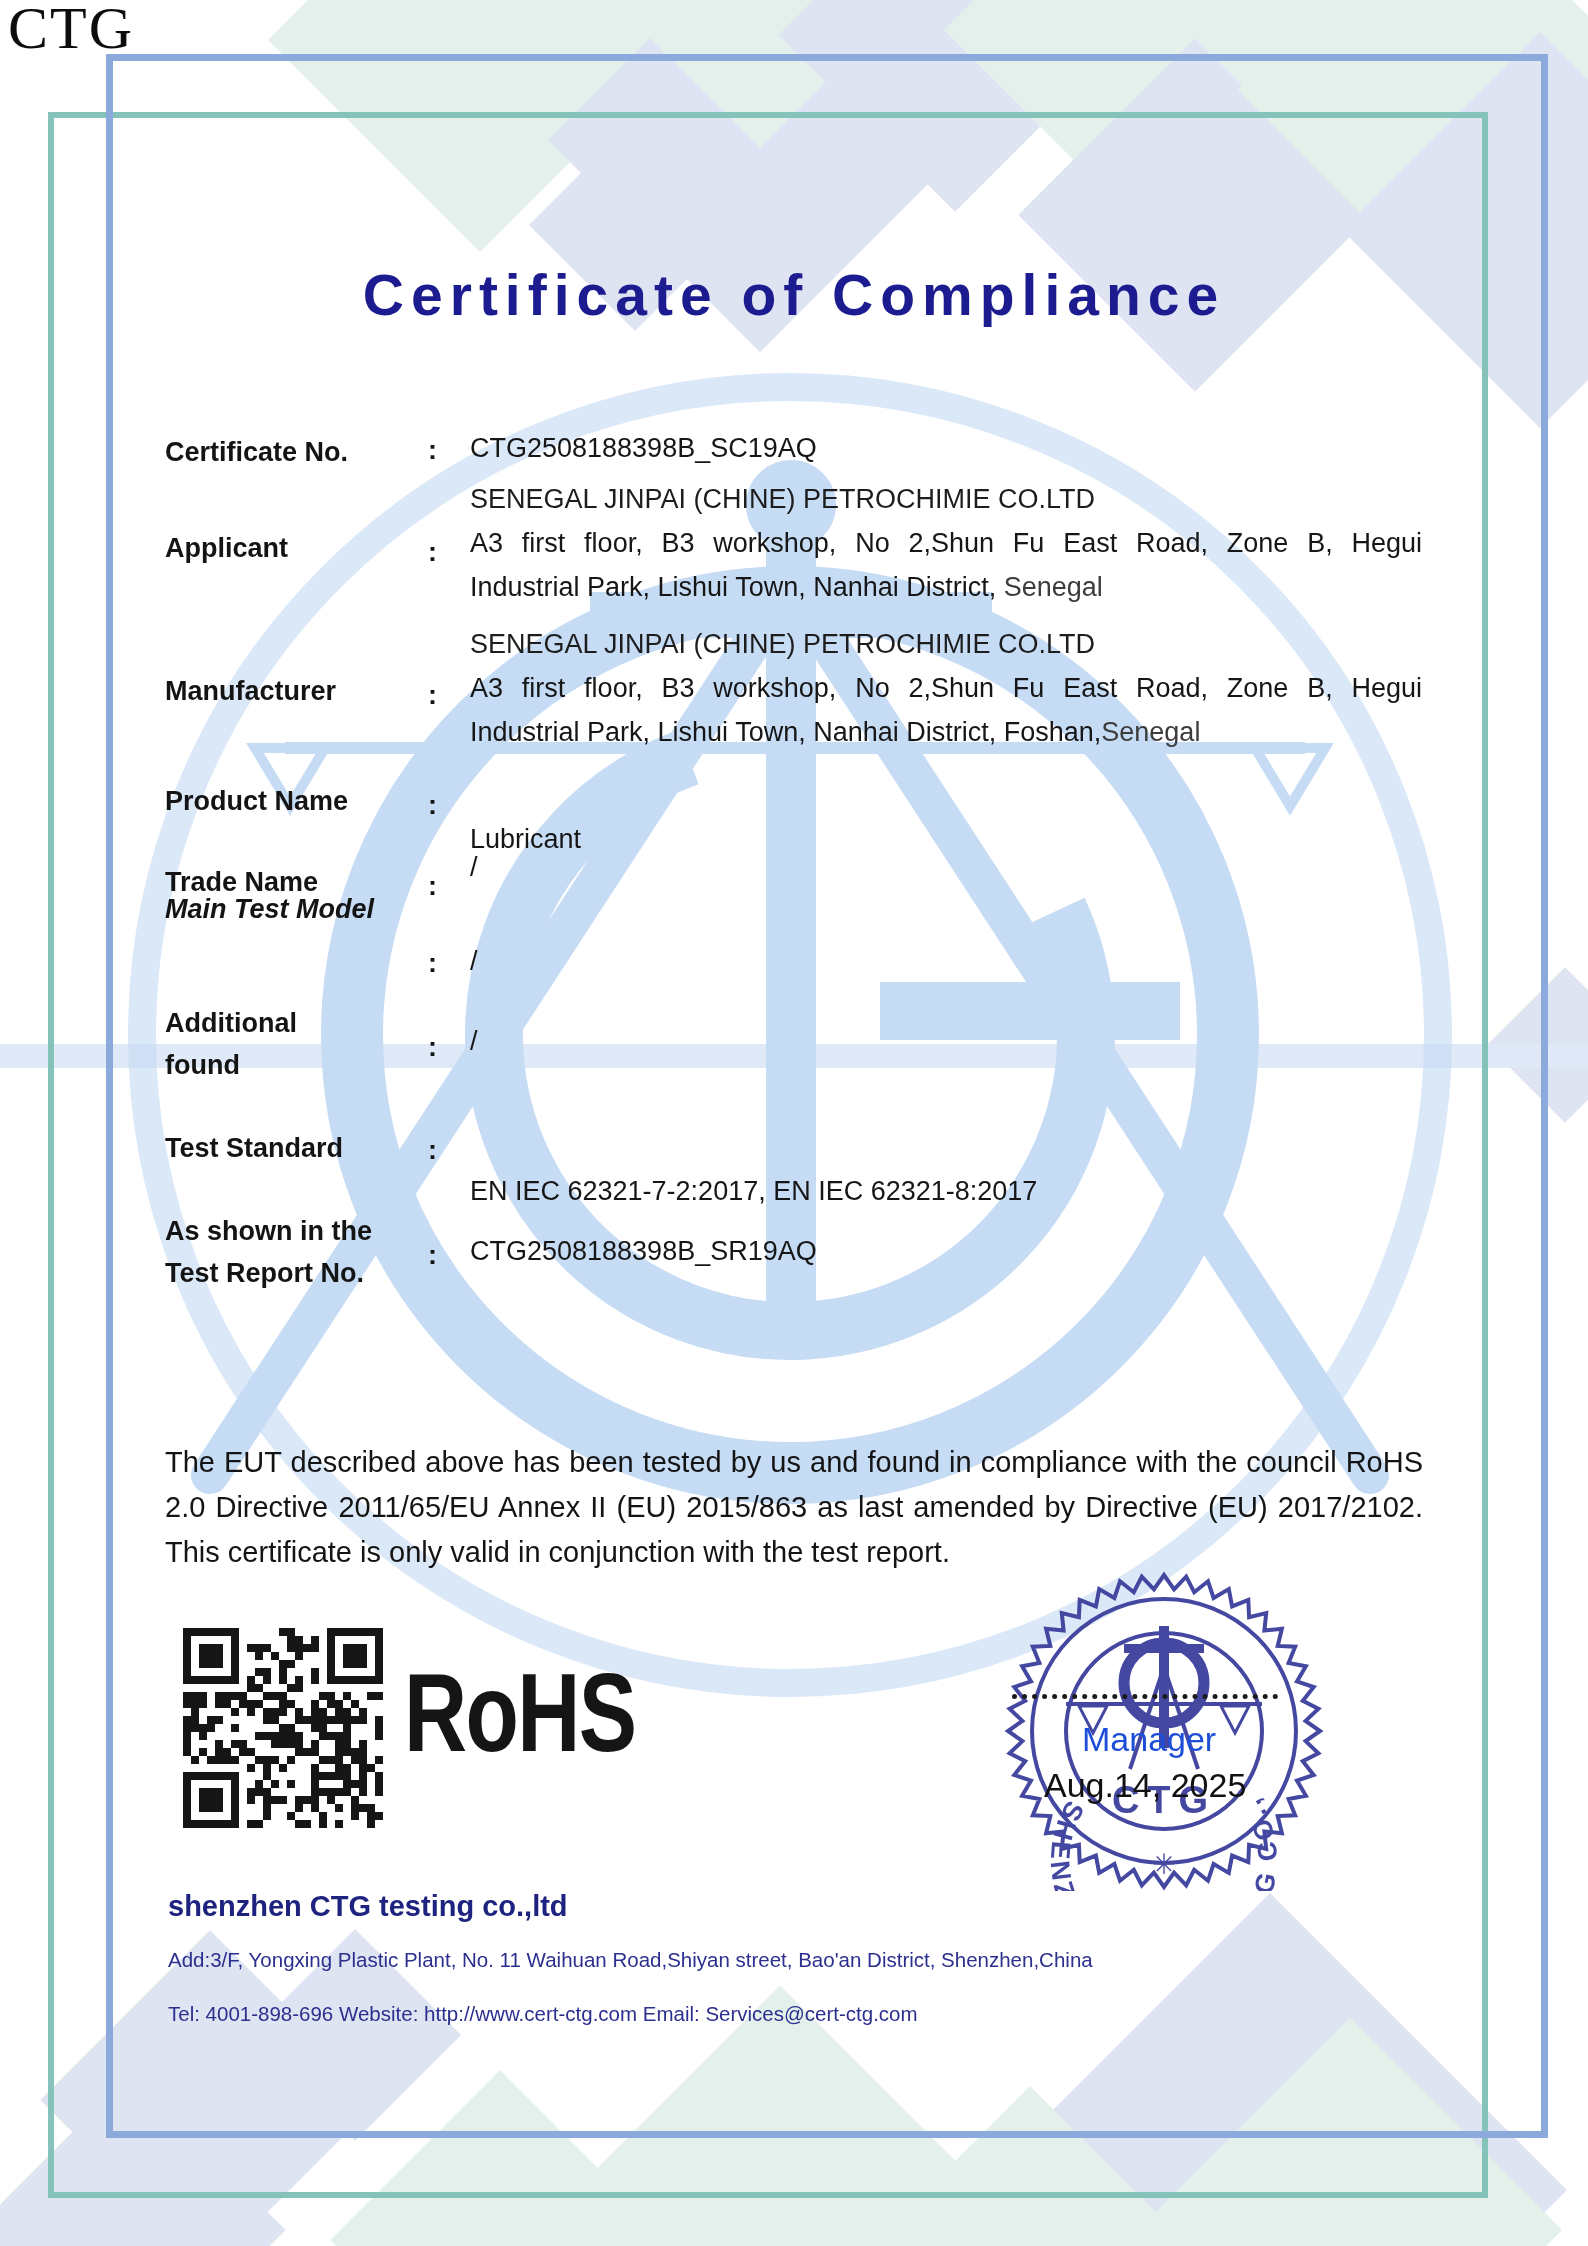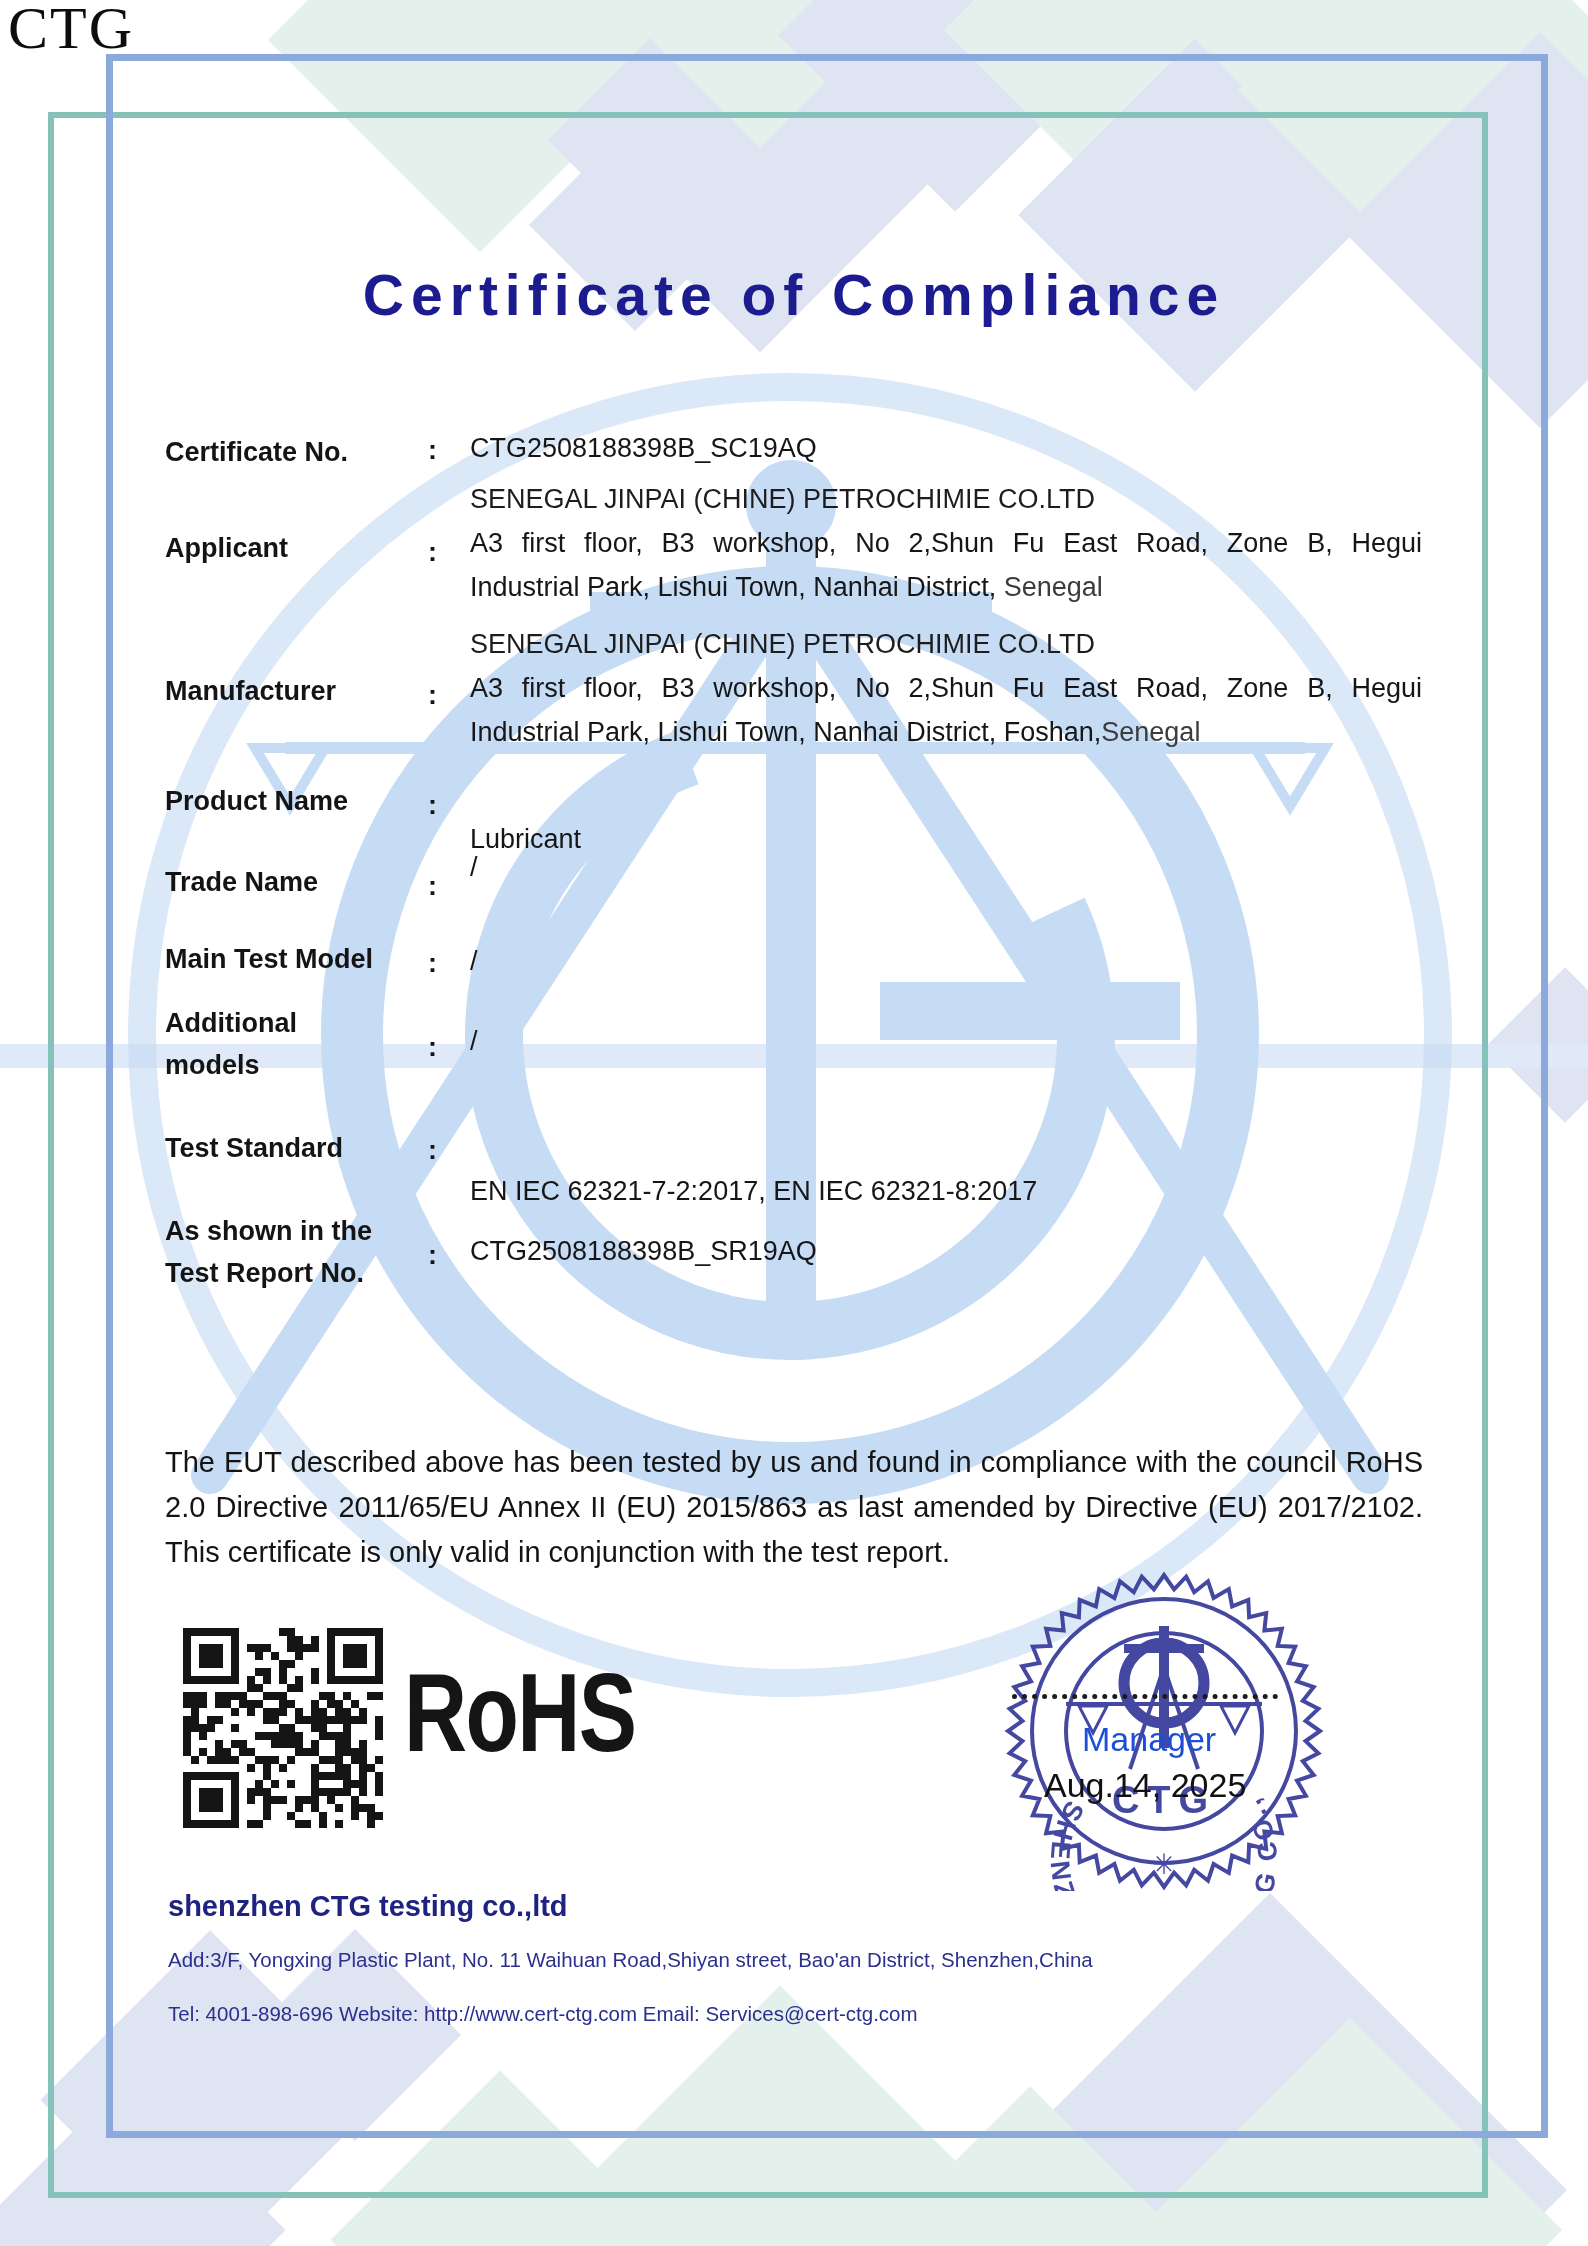--- a/index.html
+++ b/index.html
@@ -51,21 +51,21 @@
   .addr.just{text-align:justify;text-align-last:justify;white-space:nowrap;}
   .region{color:#3c3c3c;font-weight:400;}
 
   .y-cert-l{top:437px;} .y-cert-c{top:435px;} .y-cert-v{top:433px;}
   .y-app-co{top:484px;}
   .y-app-l{top:533px;} .y-app-c{top:537px;} .y-app-a1{top:528px;} .y-app-a2{top:572px;}
   .y-man-co{top:629px;}
   .y-man-l{top:676px;} .y-man-c{top:680px;} .y-man-a1{top:673px;} .y-man-a2{top:717px;}
   .y-prod-l{top:786px;} .y-prod-c{top:790px;} .y-prod-v{top:776px;margin-top:48px;}
   .y-trade-l{top:867px;} .y-trade-c{top:871px;} .y-trade-v{top:852px;}
-  .y-model-l{top:944px;} .y-model-c{top:948px;} .y-model-v{top:946px;}
+  .y-model-l{top:894px;font-style:italic;} .y-model-c{top:948px;} .y-model-v{top:946px;}
   .y-add-l1{top:1008px;} .y-add-l2{top:1050px;} .y-add-c{top:1032px;} .y-add-v{top:1026px;}
   .y-ts-1{top:1086px;} .y-ts-2{top:1131px;} .y-ts-3{top:1176px;} .y-ts-l{top:1133px;} .y-ts-c{top:1135px;}
   .y-rep-l1{top:1216px;} .y-rep-l2{top:1258px;} .y-rep-c{top:1240px;} .y-rep-v{top:1236px;}
 
   .statement{position:absolute;left:165px;top:1440px;width:1258px;font-size:29px;line-height:45px;
              color:#141414;text-align:justify;z-index:6;}
 
   #qr-svg{position:absolute;left:183px;top:1628px;z-index:6;}
   .rohs{position:absolute;left:404px;top:1648px;font-size:112px;font-weight:700;color:#151515;
         letter-spacing:-2px;transform:scaleX(.78);transform-origin:left top;z-index:6;white-space:nowrap;}
@@ -152,21 +152,21 @@
 
   <div class="lbl y-trade-l">Trade Name</div>
   <div class="cln y-trade-c">:</div>
   <div class="val y-trade-v">/</div>
 
   <div class="lbl y-model-l">Main Test Model</div>
   <div class="cln y-model-c">:</div>
   <div class="val y-model-v">/</div>
 
   <div class="lbl y-add-l1">Additional</div>
-  <div class="lbl y-add-l2">models</div>
+  <div class="lbl y-add-l2">found</div>
   <div class="cln y-add-c">:</div>
   <div class="val y-add-v">/</div>
 
   <div class="lbl y-ts-l">Test Standard</div>
   <div class="cln y-ts-c">:</div>
   <div class="val y-ts-3">EN IEC 62321-7-2:2017, EN IEC 62321-8:2017</div>
 
   <div class="lbl y-rep-l1">As shown in the</div>
   <div class="lbl y-rep-l2">Test Report No.</div>
   <div class="cln y-rep-c">:</div>

